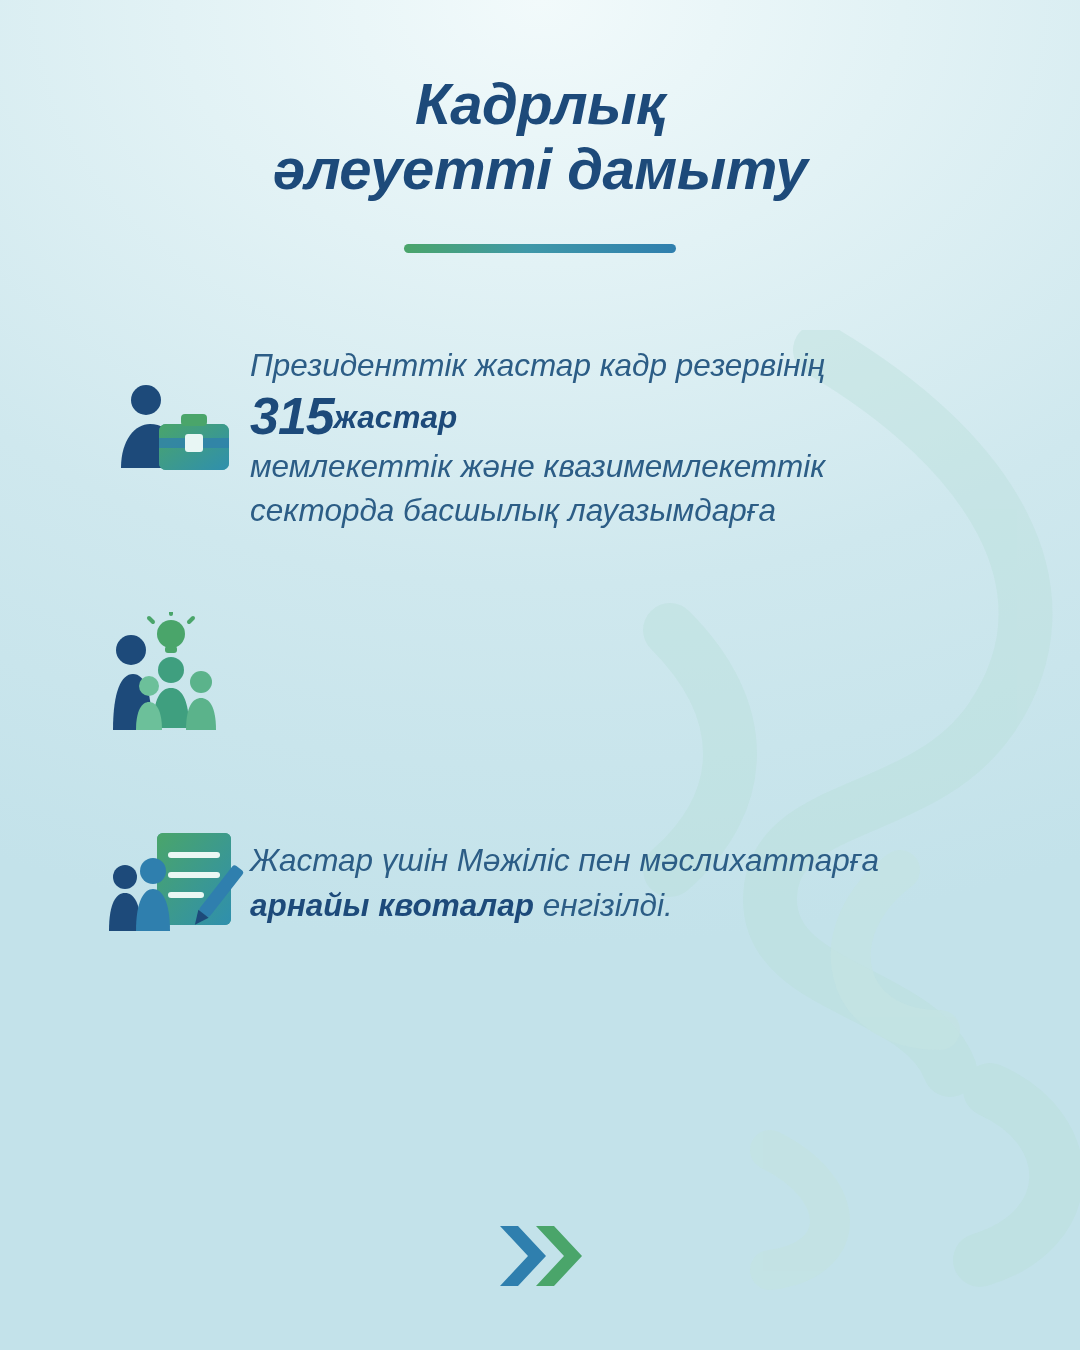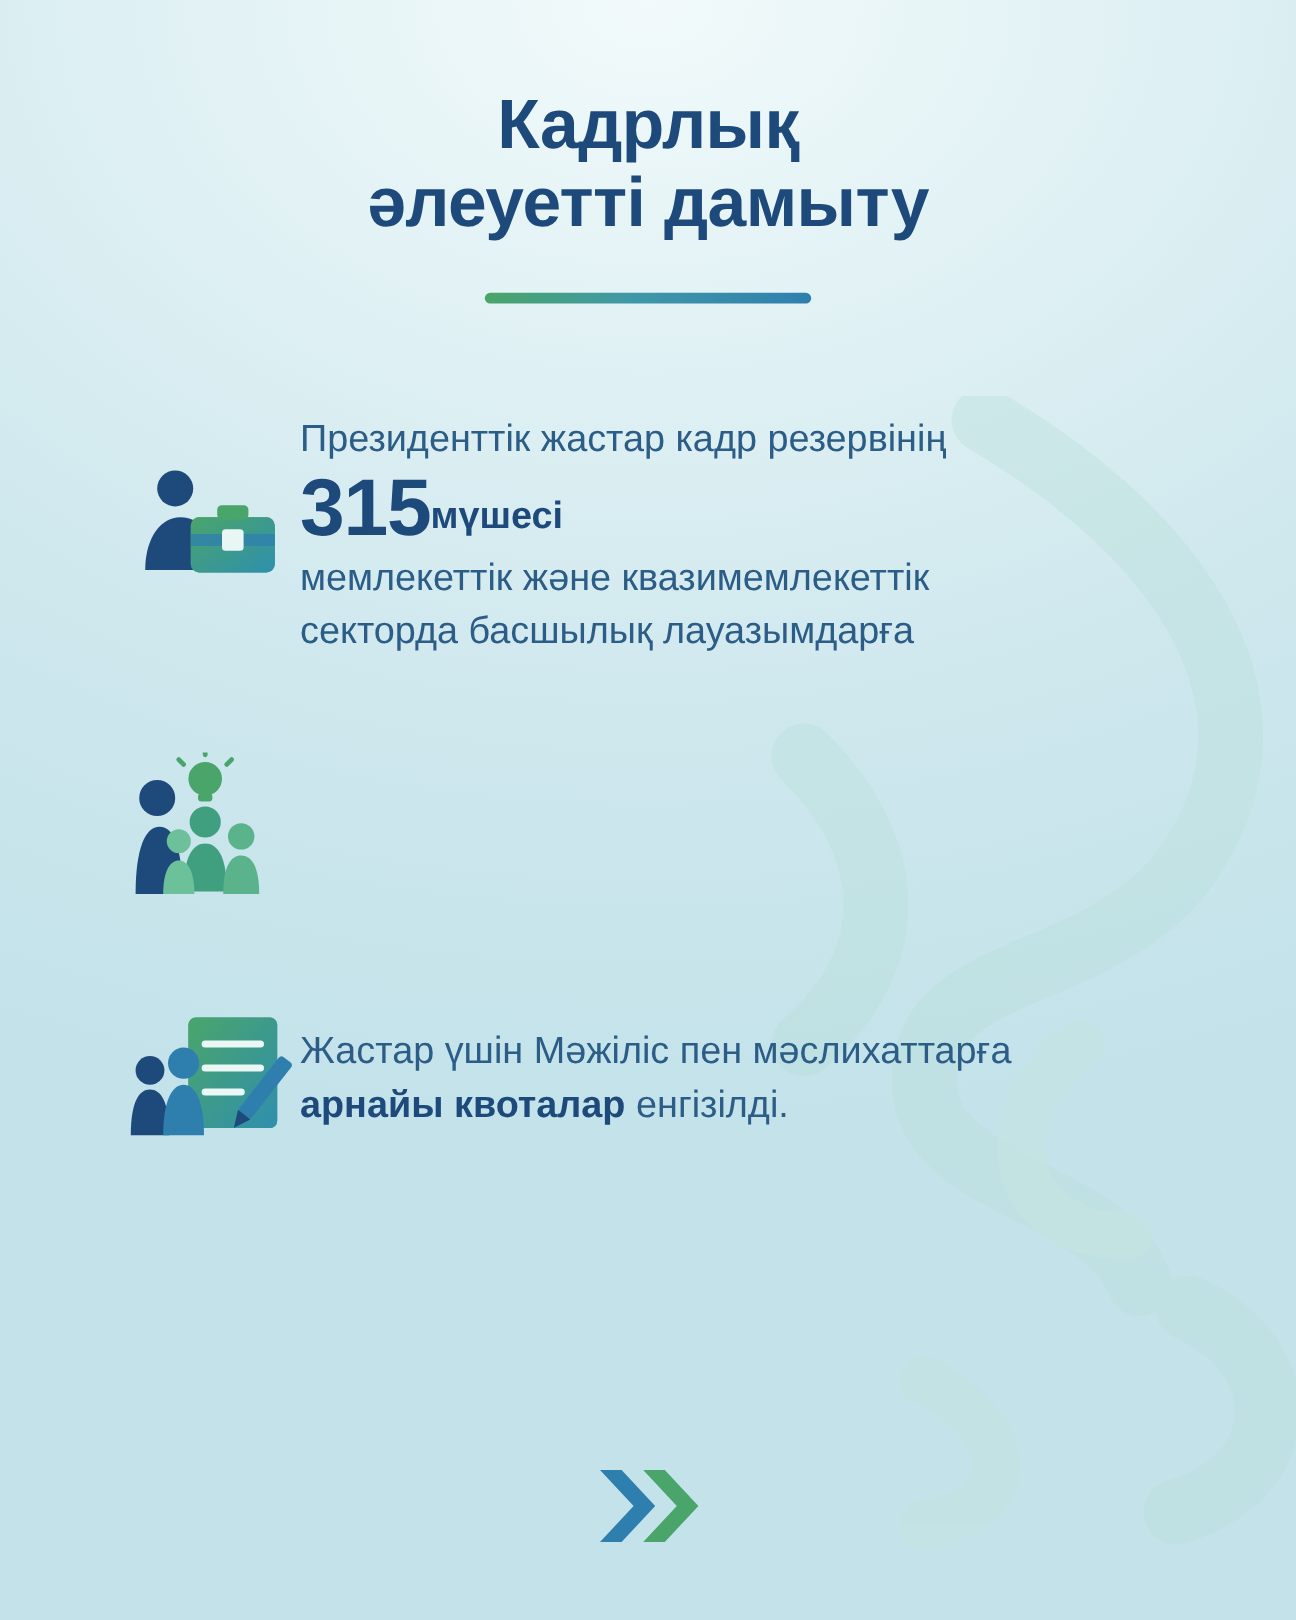--- a/index.html
+++ b/index.html
@@ -13,20 +13,21 @@
     background: #cfe9ee;
     overflow: hidden;
   }
   .poster {
     position: relative;
     width: 1080px;
     height: 1350px;
     background:
       radial-gradient(120% 70% at 50% 0%, #f2fafb 0%, #e2f2f5 28%, #cfe8ee 62%, #c3e2ea 100%);
     overflow: hidden;
+    font-style: italic;
   }
   
   .ornament {
     position: absolute;
     right: -60px;
     top: 330px;
     width: 620px;
     height: 960px;
     opacity: 0.55;
     pointer-events: none;
@@ -83,21 +84,21 @@
   .fact-icon svg { display: block; }
   .fact-text {
     flex: 1 1 auto;
     color: #2c5d86;
     font-size: 31.5px;
     line-height: 1.42;
     padding-top: 4px;
   }
   .big-number {
     color: #1d4a7a;
-    font-size: 67px;
+    font-size: 52px;
     font-weight: bold;
     line-height: 1.0;
     letter-spacing: -1px;
     vertical-align: -6px;
   }
   .unit {
     color: #1d4a7a;
     font-weight: bold;
     font-size: 31.5px;
   }
@@ -174,21 +175,21 @@
               <linearGradient id="g1" x1="0" y1="0" x2="1" y2="1">
                 <stop offset="0%" stop-color="#4aa56a"></stop>
                 <stop offset="100%" stop-color="#2f8fae"></stop>
               </linearGradient>
             </defs>
           </svg>
         </div>
         <div class="fact-text">
           <span class="fact-line">Президенттік жастар кадр резервінің</span>
           <span class="fact-row-number">
-            <span class="big-number">315</span><span class="unit">мүшесі</span>
+            <span class="big-number">315</span><span class="unit">жастар</span>
           </span>
           <span class="fact-line">мемлекеттік және квазимемлекеттік</span>
           <span class="fact-line">секторда басшылық лауазымдарға</span>
         </div>
       </div>
 
       <div class="fact fact-2">
         <div class="fact-icon">
           <svg width="140" height="130" viewBox="0 0 140 130" xmlns="http://www.w3.org/2000/svg" aria-hidden="true">
 

